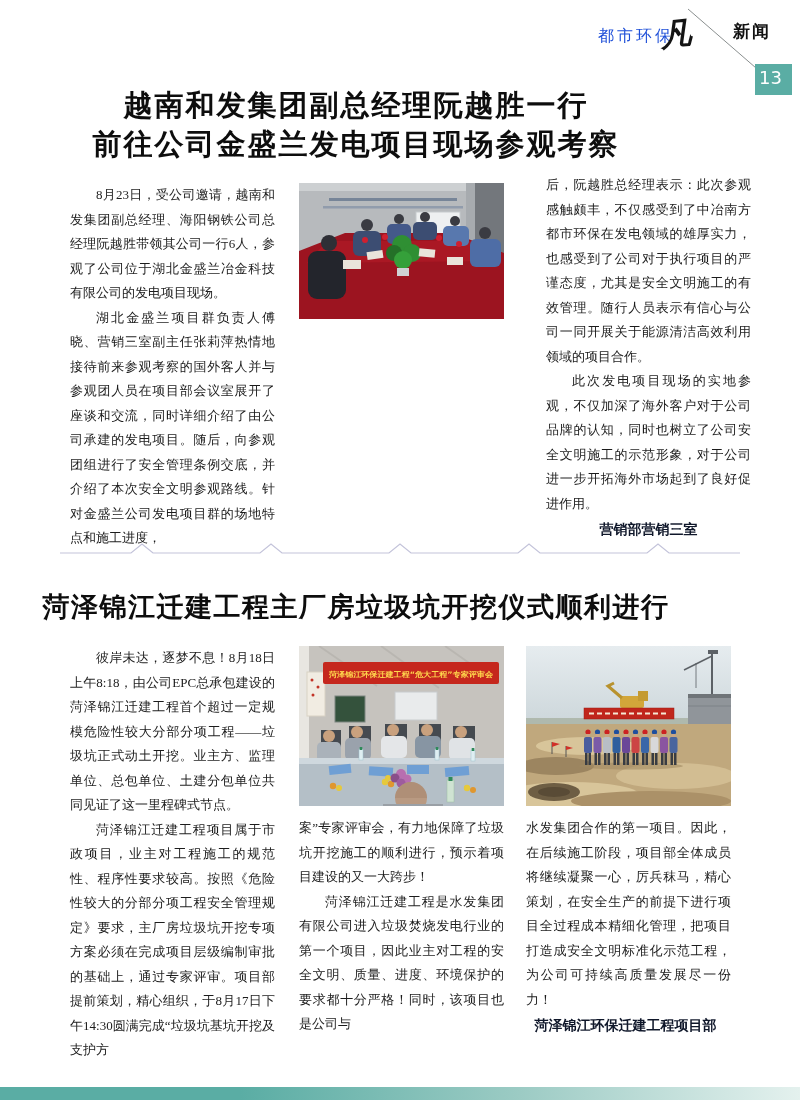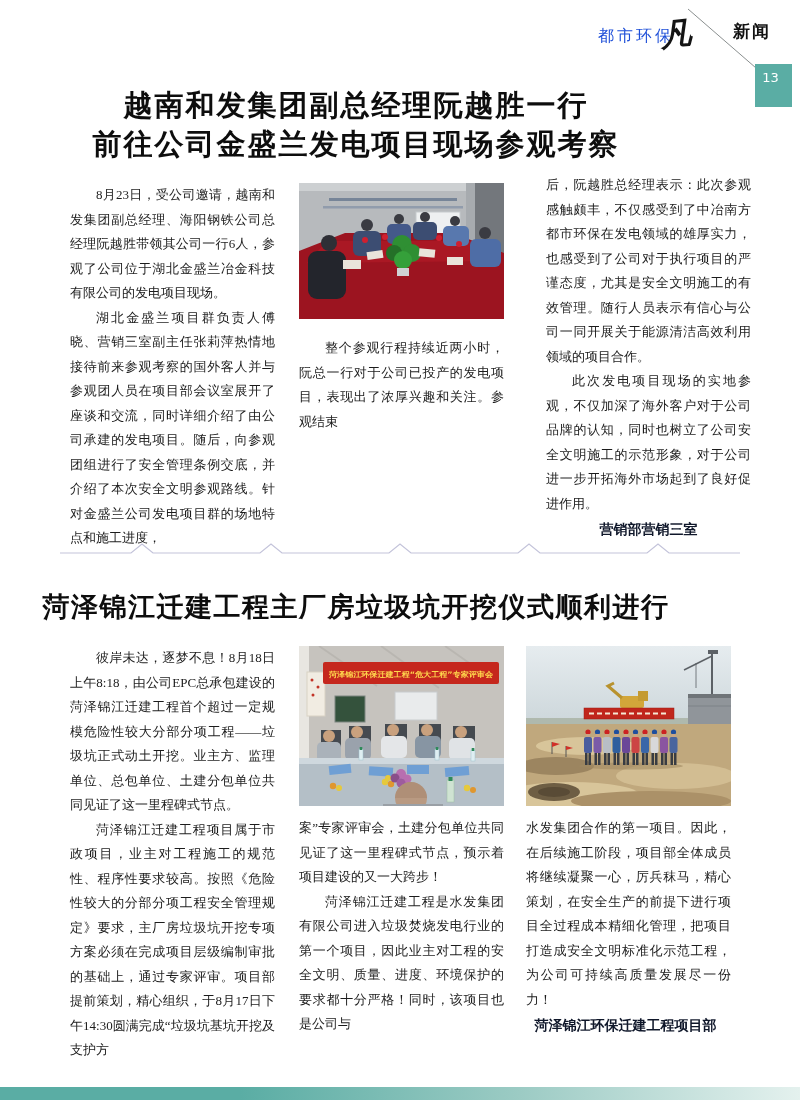--- a/index.html
+++ b/index.html
@@ -16,23 +16,23 @@
   .brand-mark {
     position:absolute; left:660px; top:14px; font-family:"DejaVu Serif","Liberation Serif",serif;
     font-size:31px; font-style:italic; font-weight:bold; color:#141414; transform:rotate(-6deg);
   }
   .section {
     position:absolute; left:733px; top:20px; font-family:"DejaVu Sans","Liberation Sans",sans-serif;
     font-size:17px; font-weight:bold; color:#111; letter-spacing:2px;
   }
   .header-line { position:absolute; left:686px; top:8px; }
   .page-badge {
-    position:absolute; left:755px; top:64px; width:37px; height:43px;
+    position:absolute; left:755px; top:64px; width:37px; height:31px;
     background:#5aada4; color:#ffffff; font-family:"DejaVu Sans","Liberation Sans",sans-serif;
-    font-size:13px; line-height:27px; text-align:center; padding-right:6px; box-sizing:border-box;
+    font-size:18px; line-height:27px; text-align:center; padding-right:6px; box-sizing:border-box;
   }
 
   
   .title {
     position:absolute; left:0; width:712px; text-align:center;
     font-family:"DejaVu Sans","Liberation Sans",sans-serif; font-weight:bold; color:#0d0d0d;
   }
   .t1 { top:86px; font-size:29px; line-height:39px; letter-spacing:2px; }
   .t2 { top:590px; font-size:27px; line-height:34px; letter-spacing:1.5px; }
 
@@ -116,21 +116,20 @@
         <circle cx="66" cy="57" r="3" fill="#cf2030"></circle>
           <circle cx="86" cy="54" r="3" fill="#cf2030"></circle>
         <circle cx="140" cy="55" r="3" fill="#cf2030"></circle>
           <circle cx="160" cy="61" r="3" fill="#cf2030"></circle>
         <rect x="68" y="68" width="16" height="8" fill="#e9e4da" transform="rotate(-8 76 72)"></rect>
         <rect x="120" y="66" width="16" height="8" fill="#e9e4da" transform="rotate(6 128 70)"></rect>
         <rect x="44" y="77" width="18" height="9" fill="#e9e4da"></rect>
         <rect x="148" y="74" width="16" height="8" fill="#e9e4da"></rect>
       </svg>
     </figure>
-    <p class="indent">整个参观行程持续近两小时，阮总一行对于公司已投产的发电项目，表现出了浓厚兴趣和关注。参观结束</p>
   </div>
 
   <div class="col" style="left:526px; top:173px;margin-left:20px;">
     <p>后，阮越胜总经理表示：此次参观感触颇丰，不仅感受到了中冶南方都市环保在发电领域的雄厚实力，也感受到了公司对于执行项目的严谨态度，尤其是安全文明施工的有效管理。随行人员表示有信心与公司一同开展关于能源清洁高效利用领域的项目合作。</p>
     <p class="indent">此次发电项目现场的实地参观，不仅加深了海外客户对于公司品牌的认知，同时也树立了公司安全文明施工的示范形象，对于公司进一步开拓海外市场起到了良好促进作用。</p>
     <p class="byline">营销部营销三室</p>
   </div>
 
   <svg class="divider" width="680" height="14">
     <path d="M0,11 L71,11 L82,2 L93,11 L200,11 L211,2 L222,11 L329,11 L340,2 L351,11 L458,11 L469,2 L480,11 L587,11 L598,2 L609,11 L680,11" fill="none" stroke="#c3c3da" stroke-width="1.2"></path>
@@ -197,21 +196,21 @@
           <circle cx="40" cy="142" r="3" fill="#e6c93c"></circle>
         <circle cx="102" cy="128" r="5" fill="#b86fb0"></circle>
           <circle cx="96" cy="132" r="4.5" fill="#8a4f8a"></circle>
         <circle cx="108" cy="133" r="4.5" fill="#b86fb0"></circle>
           <circle cx="102" cy="137" r="4.5" fill="#9e5c9e"></circle>
         <circle cx="112" cy="152" r="16" fill="#b99a82"></circle>
         <path d="M96,152 a16,16 0 0,1 32,0" fill="#a5846c" opacity="0.5"></path>
         <rect x="84" y="158" width="60" height="4" fill="#9aa0a6"></rect>
       </svg>
     </figure>
-    <p>案”专家评审会，土建分包单位共同见证了这一里程碑式节点，预示着项目建设的又一大跨步！</p>
+    <p>案”专家评审会，有力地保障了垃圾坑开挖施工的顺利进行，预示着项目建设的又一大跨步！</p>
     <p class="indent">菏泽锦江迁建工程是水发集团有限公司进入垃圾焚烧发电行业的第一个项目，因此业主对工程的安全文明、质量、进度、环境保护的要求都十分严格！同时，该项目也是公司与</p>
   </div>
 
   <div class="col" style="left:526px; top:646px;">
     <figure class="photo ph2">
       <svg viewBox="0 0 205 160" preserveAspectRatio="none">
         <defs>
           <linearGradient id="skyg" x1="0" y1="0" x2="0" y2="1">
             <stop offset="0" stop-color="#e6ecef"></stop>
               <stop offset="1" stop-color="#ccd6da"></stop>

